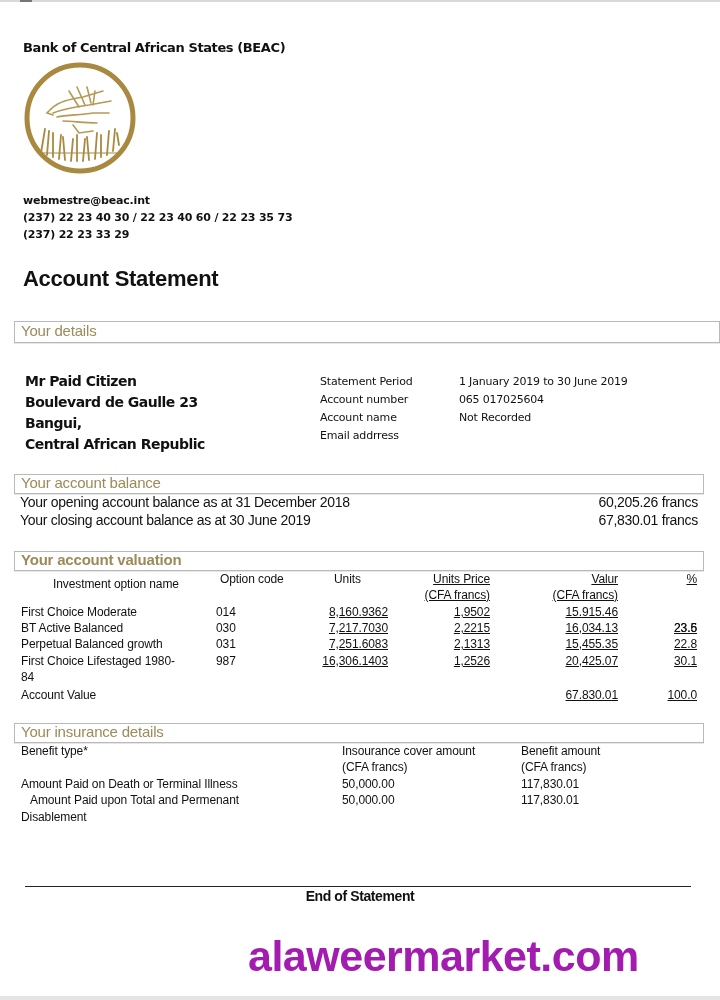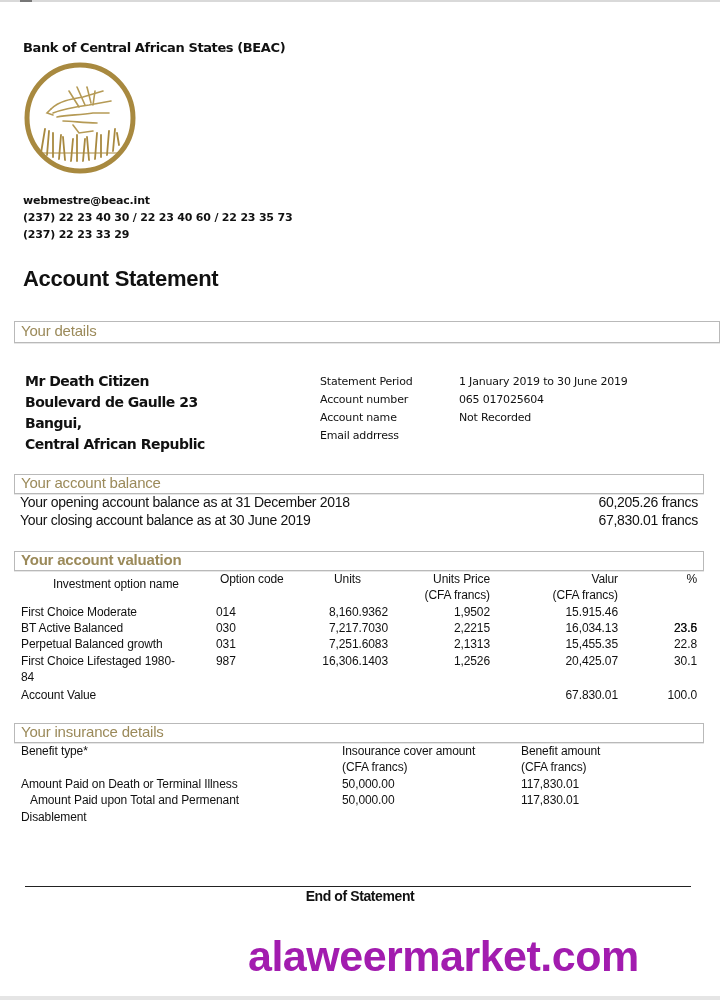--- a/index.html
+++ b/index.html
@@ -16,21 +16,21 @@
     .section-box { position: absolute; left: 14px; width: 688px; border: 1px solid #b9b9b9; box-shadow: 0 1px 0 #e6e6e6; height: 20px; }
     .section-title { position: absolute; left: 6px; top: 0px; font-size: 15px; color: #9b8a5a; font-weight: bold; letter-spacing: -0.2px; }
     .section-title.light { font-weight: normal; }
     .addr { position: absolute; left: 25px; top: 371px; font-size: 14px; font-weight: bold; font-family: "DejaVu Sans", sans-serif; line-height: 21px; letter-spacing: -0.5px; }
     .kv { position: absolute; top: 373px; font-size: 11px; font-family: "DejaVu Sans", sans-serif; line-height: 18px; letter-spacing: -0.2px; }
     .kv.keys { left: 320px; }
     .kv.vals { left: 459px; }
     .bal-row { position: absolute; left: 20px; width: 678px; font-size: 14px; display: flex; justify-content: space-between; letter-spacing: -0.3px; }
     .tbl { position: absolute; font-size: 12px; letter-spacing: -0.1px; }
     .cell { position: absolute; white-space: nowrap; }
-    .r { text-align: right; }
+    .r { text-align: right; text-decoration: underline; }
     .endline { position: absolute; left: 25px; top: 886px; width: 666px; height: 1px; background: #222; }
     .end-text { position: absolute; left: 0; width: 720px; top: 888px; text-align: center; font-size: 14px; font-weight: bold; letter-spacing: -0.4px; }
     .watermark { position: absolute; left: 248px; top: 932px; font-size: 43px; font-weight: bold; color: #a21caf; letter-spacing: -0.5px; }
     .bottomline { position: absolute; left: 0; top: 996px; width: 720px; height: 4px; background: #e5e5e5; }
   </style>
 </head>
 <body>
 
 <div class="topline"></div>
 <div class="topmark"></div>
@@ -76,21 +76,21 @@
   <div>(237) 22 23 33 29</div>
 </div>
 
 <div class="title">Account Statement</div>
 
 <div class="section-box" style="top:321px;padding-left:16px;">
   <div class="section-title light">Your details</div>
 </div>
 
 <div class="addr">
-  <div>Mr Death Citizen</div>
+  <div>Mr Paid Citizen</div>
   <div>Boulevard de Gaulle 23</div>
   <div>Bangui,</div>
   <div>Central African Republic</div>
 </div>
 
 <div class="kv keys">
   <div>Statement Period</div>
   <div>Account number</div>
   <div>Account name</div>
   <div>Email addrress</div>

